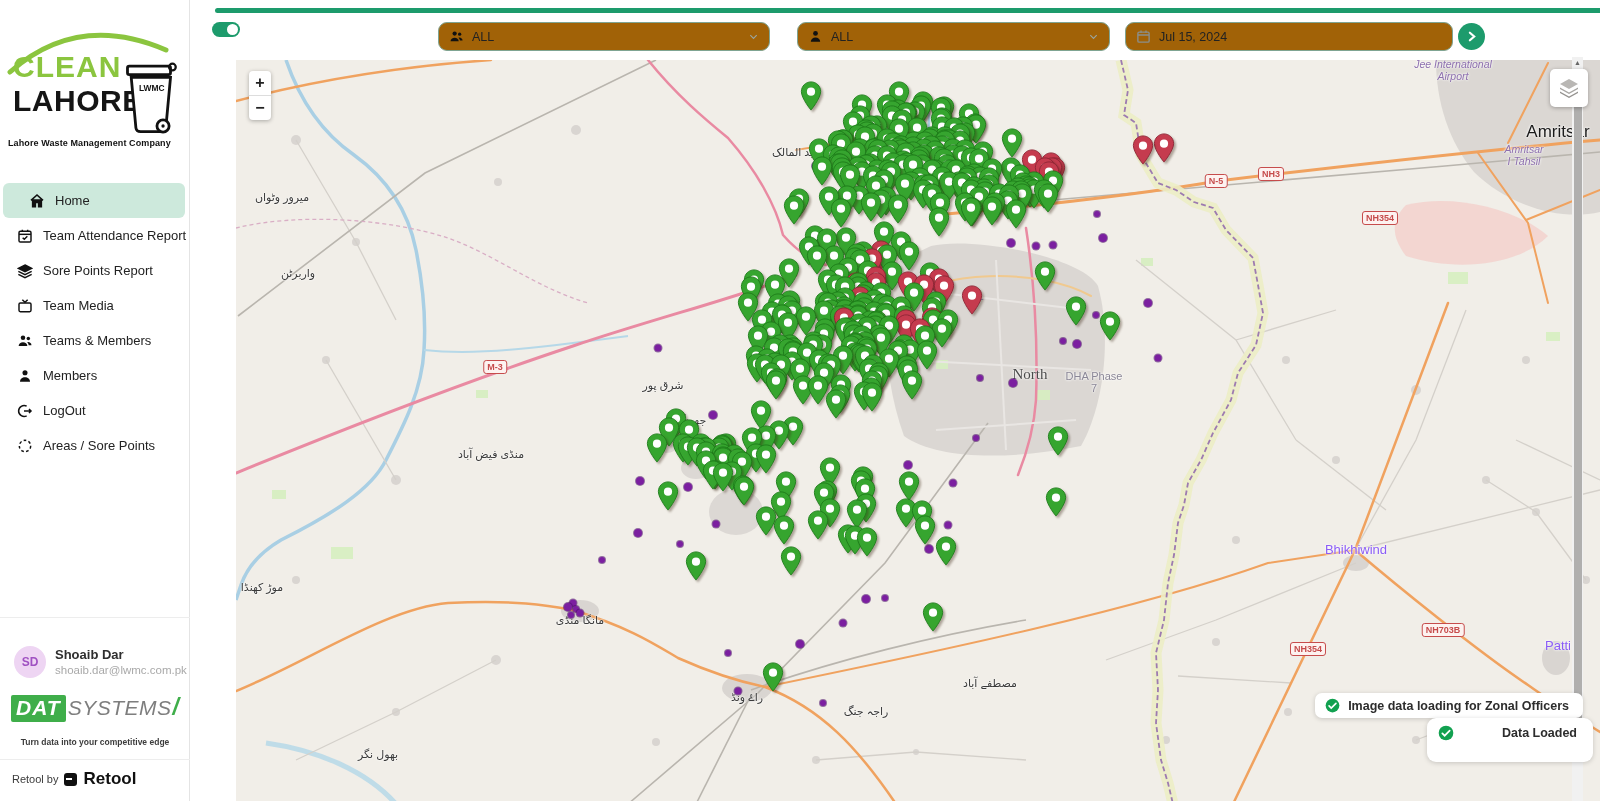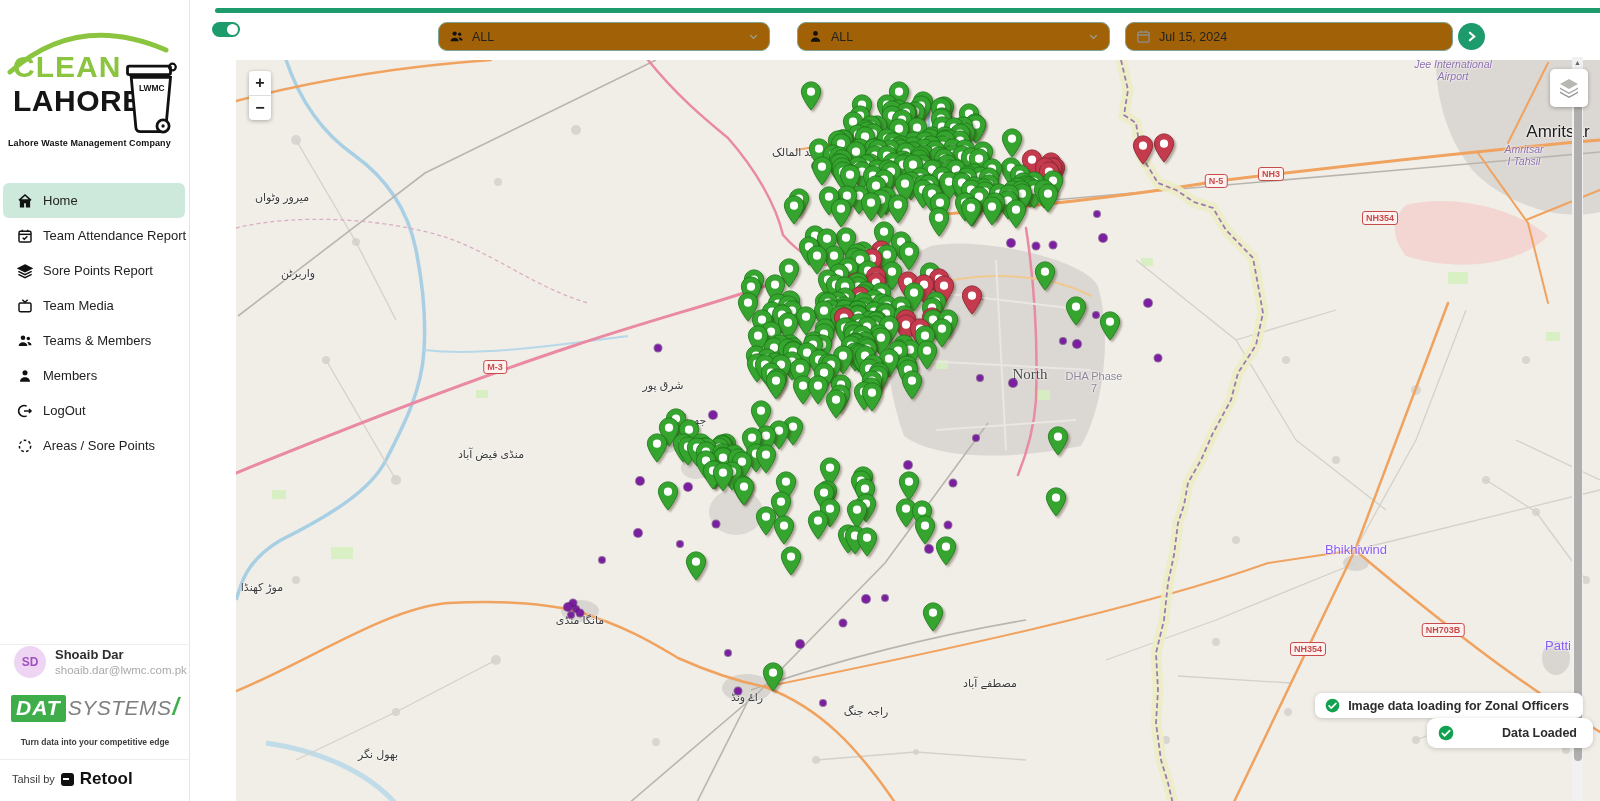--- a/index.html
+++ b/index.html
@@ -8,24 +8,24 @@
   .sidebar{position:absolute;left:0;top:0;width:190px;height:801px;background:#fff;border-right:1px solid #e4e4e4;box-sizing:border-box;}
   .logo{position:absolute;left:0;top:8px;width:190px;height:150px;}
   .logo-arc{position:absolute;left:6px;top:4px;}
   .logo-line1{position:absolute;left:13px;top:42px;font-size:30px;font-weight:800;letter-spacing:1px;color:#8bc53f;}
   .logo-line2{position:absolute;left:13px;top:76px;font-size:30px;font-weight:800;letter-spacing:.5px;color:#151515;}
   .logo-bin{position:absolute;left:120px;top:48px;}
   .logo-sub{position:absolute;left:8px;top:130px;width:178px;font-size:9px;font-weight:700;color:#111;letter-spacing:.1px;}
   .nav{position:absolute;top:183px;left:0;width:190px;}
   .nav-item{height:35px;display:flex;align-items:center;gap:10px;padding:0 0 0 17px;cursor:pointer;color:#222;}
   .nav-item span{font-size:13px;}
-  .nav-item.active{background:#cde9dc;border-radius:6px;margin:0 5px 0 3px;padding-left:14px;}
+  .nav-item.active{background:#cde9dc;border-radius:6px;margin:0 5px 0 3px;padding-left:26px;}
   .nicon{width:16px;height:16px;flex:0 0 16px;}
   .side-bottom{position:absolute;left:0;bottom:0;width:190px;}
-  .user-row{border-top:1px solid #ededed;display:flex;gap:9px;padding:1px 12px 6px 14px;align-items:center;}
+  .user-row{border-top:1px solid #ededed;display:flex;gap:9px;padding:28px 12px 6px 14px;align-items:center;}
   .avatar{width:32px;height:32px;border-radius:50%;background:#eed5f3;color:#a052c2;font-size:12px;font-weight:700;display:flex;align-items:center;justify-content:center;flex:0 0 32px;}
   .uname{font-size:13px;font-weight:700;color:#2f2f2f;line-height:16px;}
   .uemail{font-size:11.5px;color:#a9a9a9;line-height:15px;}
   .dat{padding:10px 0 12px 0;text-align:center;}
   .dat-row{display:inline-flex;align-items:baseline;}
   .dat-box{background:#3fae4a;color:#fff;font-weight:800;font-style:italic;font-size:21px;padding:1px 5px 2px 5px;border-radius:2px;letter-spacing:1px;}
   .dat-sys{color:#7e7e7e;font-size:21px;font-style:italic;letter-spacing:.5px;margin-left:2px;}
   .dat-slash{color:#3fae4a;font-size:23px;font-weight:700;font-style:italic;margin-left:1px;}
   .dat-tag{font-size:8.5px;font-weight:600;color:#3c3c3c;margin-top:15px;}
   .powered{border-top:1px solid #ededed;padding:9px 12px 12px 12px;display:flex;align-items:center;gap:6px;}
@@ -59,21 +59,21 @@
   .pin.red path{fill:#c53b4e;stroke:#8e2435;stroke-width:1;}
   .pin circle{fill:#fff;}
   .pdot{position:absolute;width:7px;height:7px;border-radius:50%;background:#7b1fa0;box-shadow:0 0 0 1px rgba(70,8,100,.55);transform:translate(-50%,-50%);}
   .pdot.s1{width:6px;height:6px}.pdot.s2{width:8px;height:8px}
   .zoomctl{position:absolute;left:13px;top:11px;width:22px;background:#fff;border-radius:4px;box-shadow:0 1px 4px rgba(0,0,0,.3);z-index:30;}
   .zbtn{height:24px;display:flex;align-items:center;justify-content:center;font-size:16px;font-weight:700;color:#222;cursor:pointer;}
   .zbtn:first-child{border-bottom:1px solid #ddd;}
   .layersbtn{position:absolute;left:1314px;top:9px;width:38px;height:38px;background:#fff;border-radius:5px;box-shadow:0 1px 4px rgba(0,0,0,.3);display:flex;align-items:center;justify-content:center;cursor:pointer;z-index:30;}
   .toast{position:absolute;display:flex;align-items:center;gap:8px;background:#fff;border-radius:7px;padding:5px 14px 5px 10px;box-shadow:0 1px 5px rgba(0,0,0,.18);font-size:12.5px;font-weight:600;color:#2d2d2d;white-space:nowrap;z-index:40;}
   .toast1{right:17px;top:633px;}
-  .toast2{right:7px;top:658px;border-radius:9px;padding:7px 16px 7px 11px;gap:48px;}
+  .toast2{right:7px;top:658px;border-radius:9px;padding:7px 16px 21px 11px;gap:48px;}
   
   .scrollbar{position:absolute;left:1572px;top:57px;width:11px;height:744px;background:#f1f1f1;}
   .sb-arrow{position:absolute;left:0;top:2px;width:11px;text-align:center;font-size:7px;color:#666;}
   .sb-thumb{position:absolute;left:1.5px;top:14px;width:8px;height:690px;background:#b0afae;border-radius:4px;}
 </style>
 </head>
 <body>
 
 <div class="sidebar">
   <div class="logo">
@@ -166,21 +166,21 @@
     </div>
     <div class="dat">
       <div class="dat-row">
         <span class="dat-box">DAT</span>
           <span class="dat-sys">SYSTEMS</span>
           <span class="dat-slash">/</span>
       </div>
       <div class="dat-tag">Turn data into your competitive edge</div>
     </div>
     <div class="powered">
-      <span class="powered-txt">Tahsil by</span>
+      <span class="powered-txt">Retool by</span>
       <span class="retool-mark"></span>
       <span class="retool-txt">Retool</span>
     </div>
   </div>
 </div>
 
 <div class="topbar">
   <div class="progress"></div>
   <div class="toggle">
       <div class="knob"></div>

